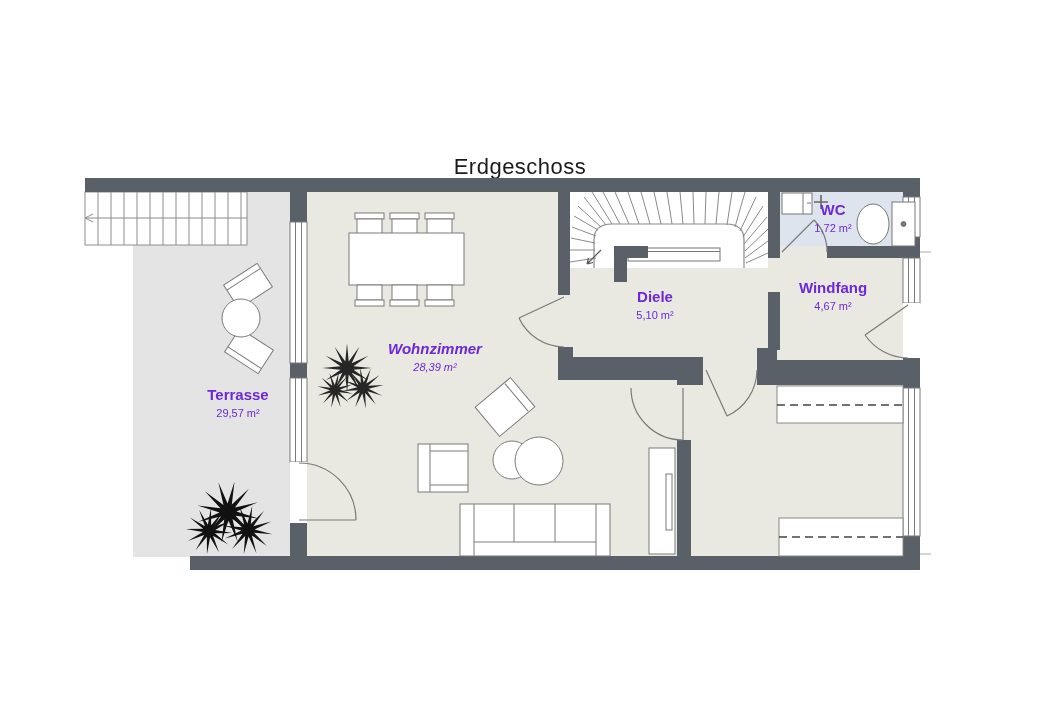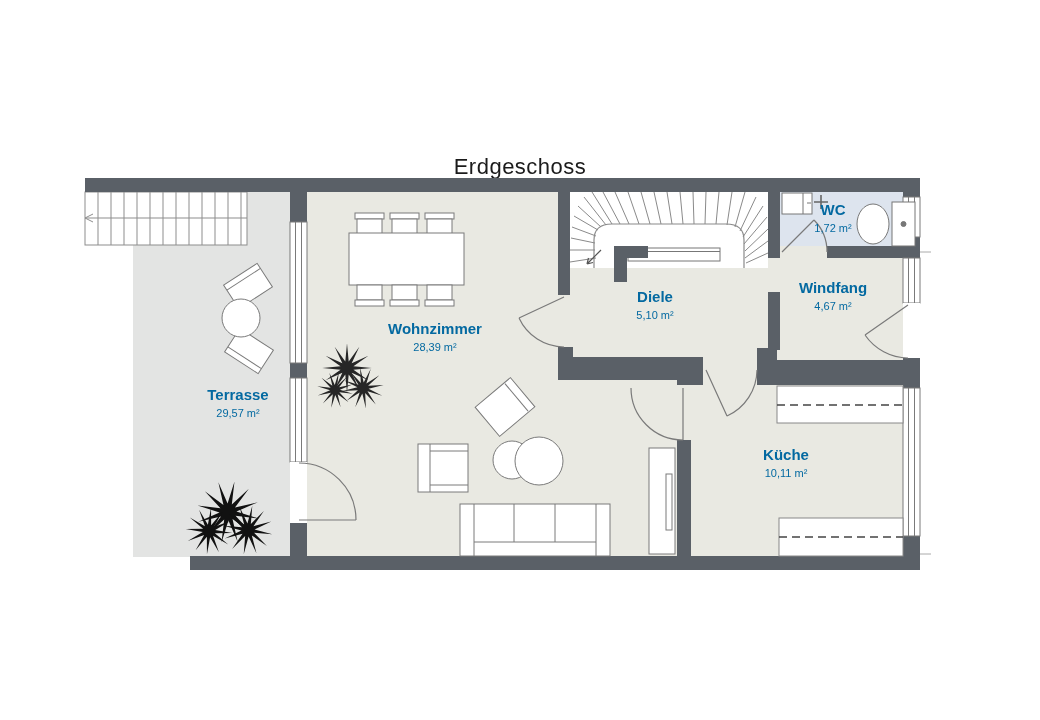--- a/index.html
+++ b/index.html
@@ -5,21 +5,21 @@
   html,body { margin:0; padding:0; background:#ffffff; }
   .stage {
     position:relative; width:1040px; height:720px; background:#ffffff;
     font-family:"Liberation Sans", sans-serif; overflow:hidden;
   }
   .stage svg { position:absolute; left:0; top:0; }
   .title {
     position:absolute; left:0; top:117px; width:1040px; text-align:center;
     font-size:22px; color:#1b1b1b; letter-spacing:0.5px;margin-top:37px;
   }
-  .rlabel { position:absolute; width:150px; text-align:center; color:#0369a1; line-height:18px; }
+  .rlabel { position:absolute; width:150px; text-align:center; color:#6d28d9; line-height:18px; }
   .rname  { font-weight:bold; font-size:15px; }
   .rarea  { font-size:11px; }
 </style>
 </head>
 <body>
 
 <div class="stage">
 
   <div class="title">Erdgeschoss</div>
 
@@ -208,38 +208,34 @@
         <use href="#star" transform="translate(209 531) scale(0.9) rotate(-25)"></use>
       </g>
     </g>
   </svg>
 
   <div class="rlabel" style="left:163px; top:386px;">
     <div class="rname">Terrasse</div>
     <div class="rarea">29,57 m²</div>
   </div>
 
-  <div class="rlabel" style="left:360px; top:320px;">
+  <div class="rlabel" style="left:360px; top:340px;font-style:italic;">
     <div class="rname">Wohnzimmer</div>
     <div class="rarea">28,39 m²</div>
   </div>
 
   <div class="rlabel" style="left:580px; top:288px;">
     <div class="rname">Diele</div>
     <div class="rarea">5,10 m²</div>
   </div>
 
   <div class="rlabel" style="left:758px; top:201px;">
     <div class="rname">WC</div>
     <div class="rarea">1,72 m²</div>
   </div>
 
   <div class="rlabel" style="left:758px; top:279px;">
     <div class="rname">Windfang</div>
     <div class="rarea">4,67 m²</div>
   </div>
 
-  <div class="rlabel" style="left:711px; top:446px;">
-    <div class="rname">Küche</div>
-    <div class="rarea">10,11 m²</div>
-  </div>
 
 </div>
 
 </body></html>

